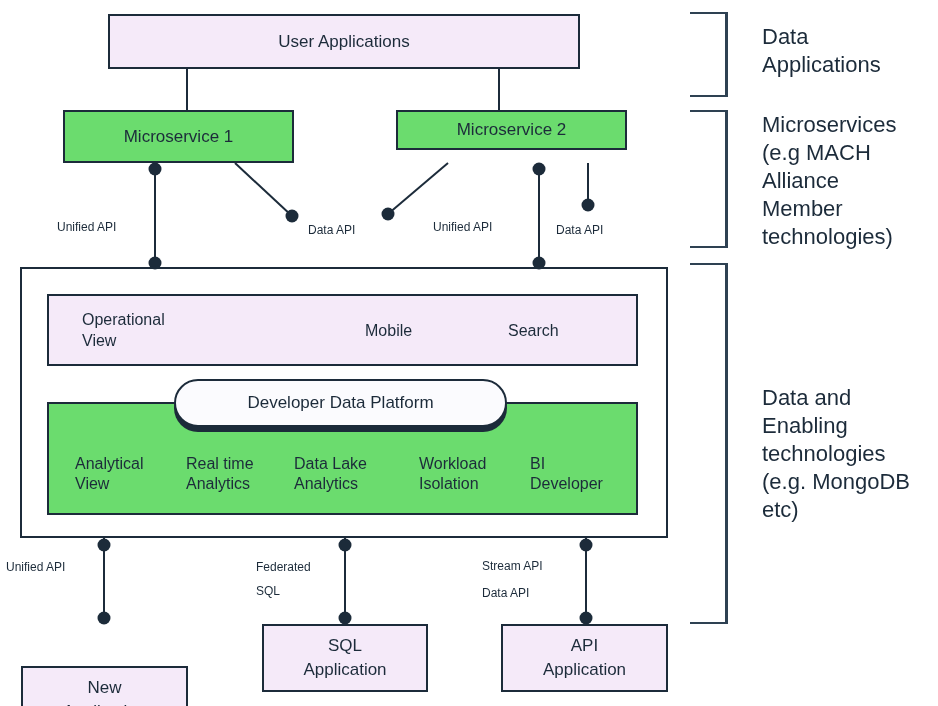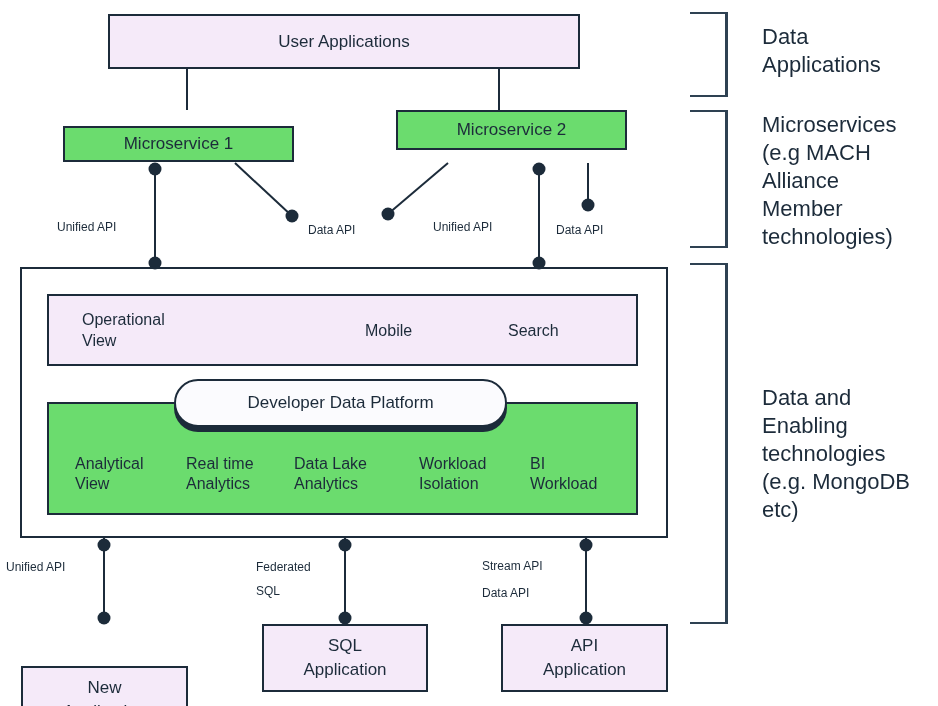--- a/index.html
+++ b/index.html
@@ -36,21 +36,21 @@
   .green-fill { background: var(--green); }
   .container-box {
     position: absolute;
     left: 20px; top: 267px;
     width: 648px; height: 271px;
     border: 2px solid var(--stroke);
     background: var(--background);
     z-index: 1;
   }
   .ua-box   { left: 108px; top: 14px;  width: 472px; height: 55px; z-index: 2; }
-  .ms1-box  { left: 63px;  top: 110px; width: 231px; height: 36px; z-index: 2; margin-top: 16px; }
+  .ms1-box  { left: 63px;  top: 110px; width: 231px; height: 53px; z-index: 2; }
   .ms2-box  { left: 396px; top: 110px; width: 231px; height: 40px; z-index: 2; }
   .lav-row  { left: 47px;  top: 294px; width: 591px; height: 72px; z-index: 2; }
   .green-box{ left: 47px;  top: 402px; width: 591px; height: 113px; z-index: 2; }
   .new-box  { left: 21px;  top: 624px; width: 167px; height: 68px; z-index: 2; margin-top: 42px; }
   .sql-box  { left: 262px; top: 624px; width: 166px; height: 68px; z-index: 2; }
   .api-box  { left: 501px; top: 624px; width: 167px; height: 68px; z-index: 2; text-align: center; }
   .pill {
     position: absolute;
     left: 174px; top: 379px;
     width: 333px; height: 48px;
@@ -181,21 +181,21 @@
   <div class="box green-fill green-box"></div>
   <div class="green-item" style="left:75px;">Analytical
 View</div>
   <div class="green-item" style="left:186px;">Real time
 Analytics</div>
   <div class="green-item" style="left:294px;">Data Lake
 Analytics</div>
   <div class="green-item" style="left:419px;">Workload
 Isolation</div>
   <div class="green-item" style="left:530px;">BI
-Workload</div>
+Developer</div>
 
   <div class="pill">
     <span>Developer Data Platform</span>
   </div>
 
   <div class="edge-label" style="left:6px; top:555px;">Unified API</div>
   <div class="edge-label" style="left:256px; top:555px;">Federated
 SQL</div>
   <div class="edge-label" style="left:482px; top:554px;">Stream API</div>
   <div class="edge-label" style="left:482px; top:581px;">Data API</div>

